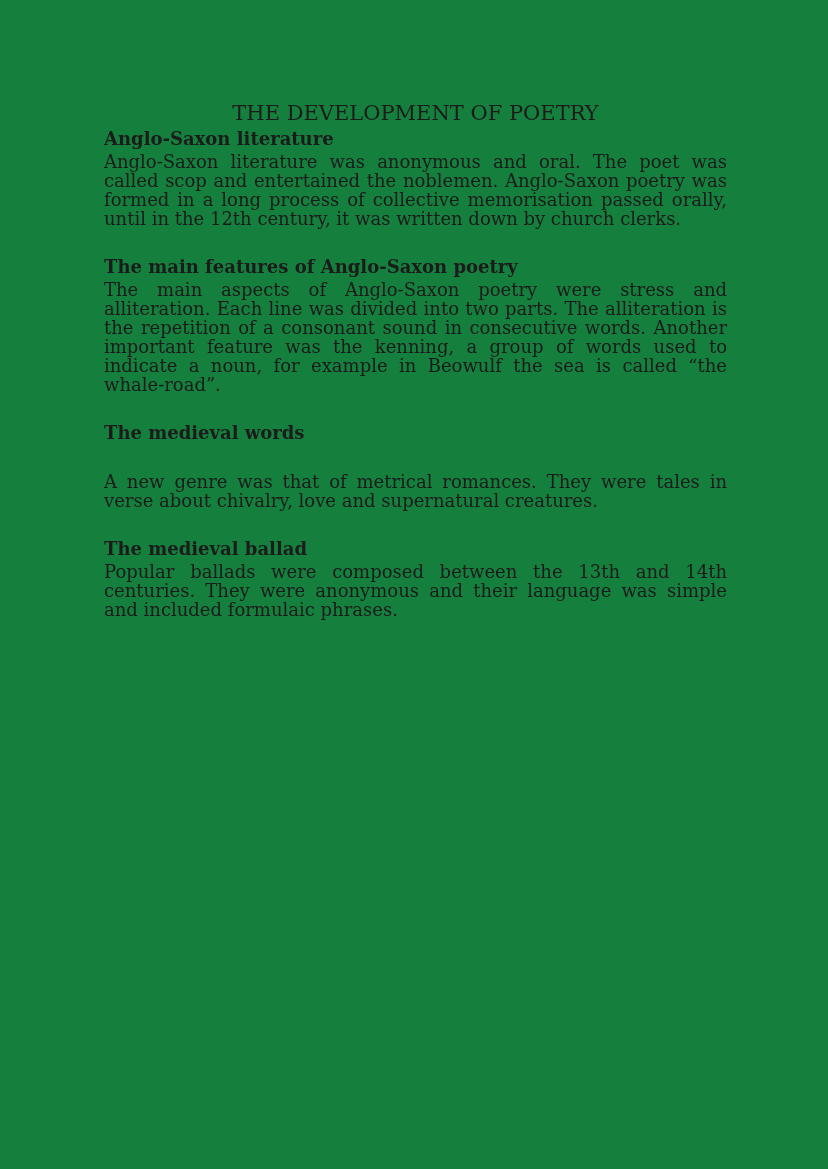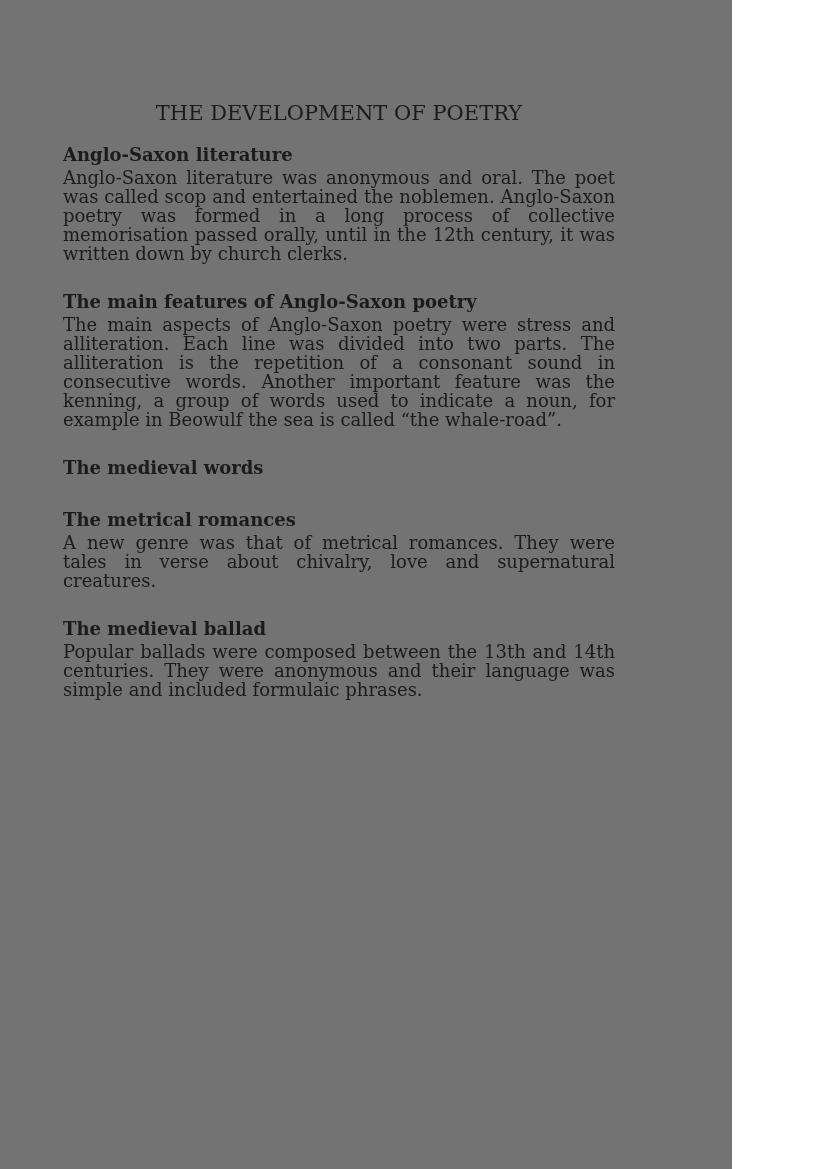--- a/index.html
+++ b/index.html
@@ -2,39 +2,39 @@
 <html><head>
 <meta charset="utf-8">
 <style>
   html, body {
     margin: 0;
     padding: 0;
     background: #ffffff;
   }
   .page {
     position: relative;
-    width: 732px;
+    width: 828px;
     height: 1169px;
-    background: #737373;
+    background: #15803d;
     box-sizing: border-box;
-    padding: 100px 101px 0 47px;
+    padding: 100px 101px 0 104px;
     font-family: "DejaVu Serif", "Liberation Serif", serif;
     color: #1b1b1b;
     overflow: hidden;
   }
   .doc-title {
     text-align: center;
     font-size: 21px;
     line-height: 26px;
     font-weight: 400;
     margin: 0;
     color: #1b1b1b;
   }
   .section {
-    margin: 16px;
+    margin: 0;
   }
   .section + .section {
     margin-top: 26px;
   }
   .section-heading {
     font-size: 18px;
     line-height: 26px;
     font-weight: 700;
     margin: 0;
     color: #1b1b1b;
@@ -61,21 +61,20 @@
   <div class="section">
     <h2 class="section-heading">The main features of Anglo-Saxon poetry</h2>
     <p class="section-body">The main aspects of Anglo-Saxon poetry were stress and alliteration. Each line was divided into two parts. The alliteration is the repetition of a consonant sound in consecutive words. Another important feature was the kenning, a group of words used to indicate a noun, for example in Beowulf the sea is called “the whale-road”.</p>
   </div>
 
   <div class="section">
     <h2 class="section-heading">The medieval words</h2>
   </div>
 
   <div class="section">
-    <h2 class="section-heading">The metrical romances</h2>
     <p class="section-body">A new genre was that of metrical romances. They were tales in verse about chivalry, love and supernatural creatures.</p>
   </div>
 
   <div class="section">
     <h2 class="section-heading">The medieval ballad</h2>
     <p class="section-body">Popular ballads were composed between the 13th and 14th centuries. They were anonymous and their language was simple and included formulaic phrases.</p>
   </div>
 
 </div>
 

